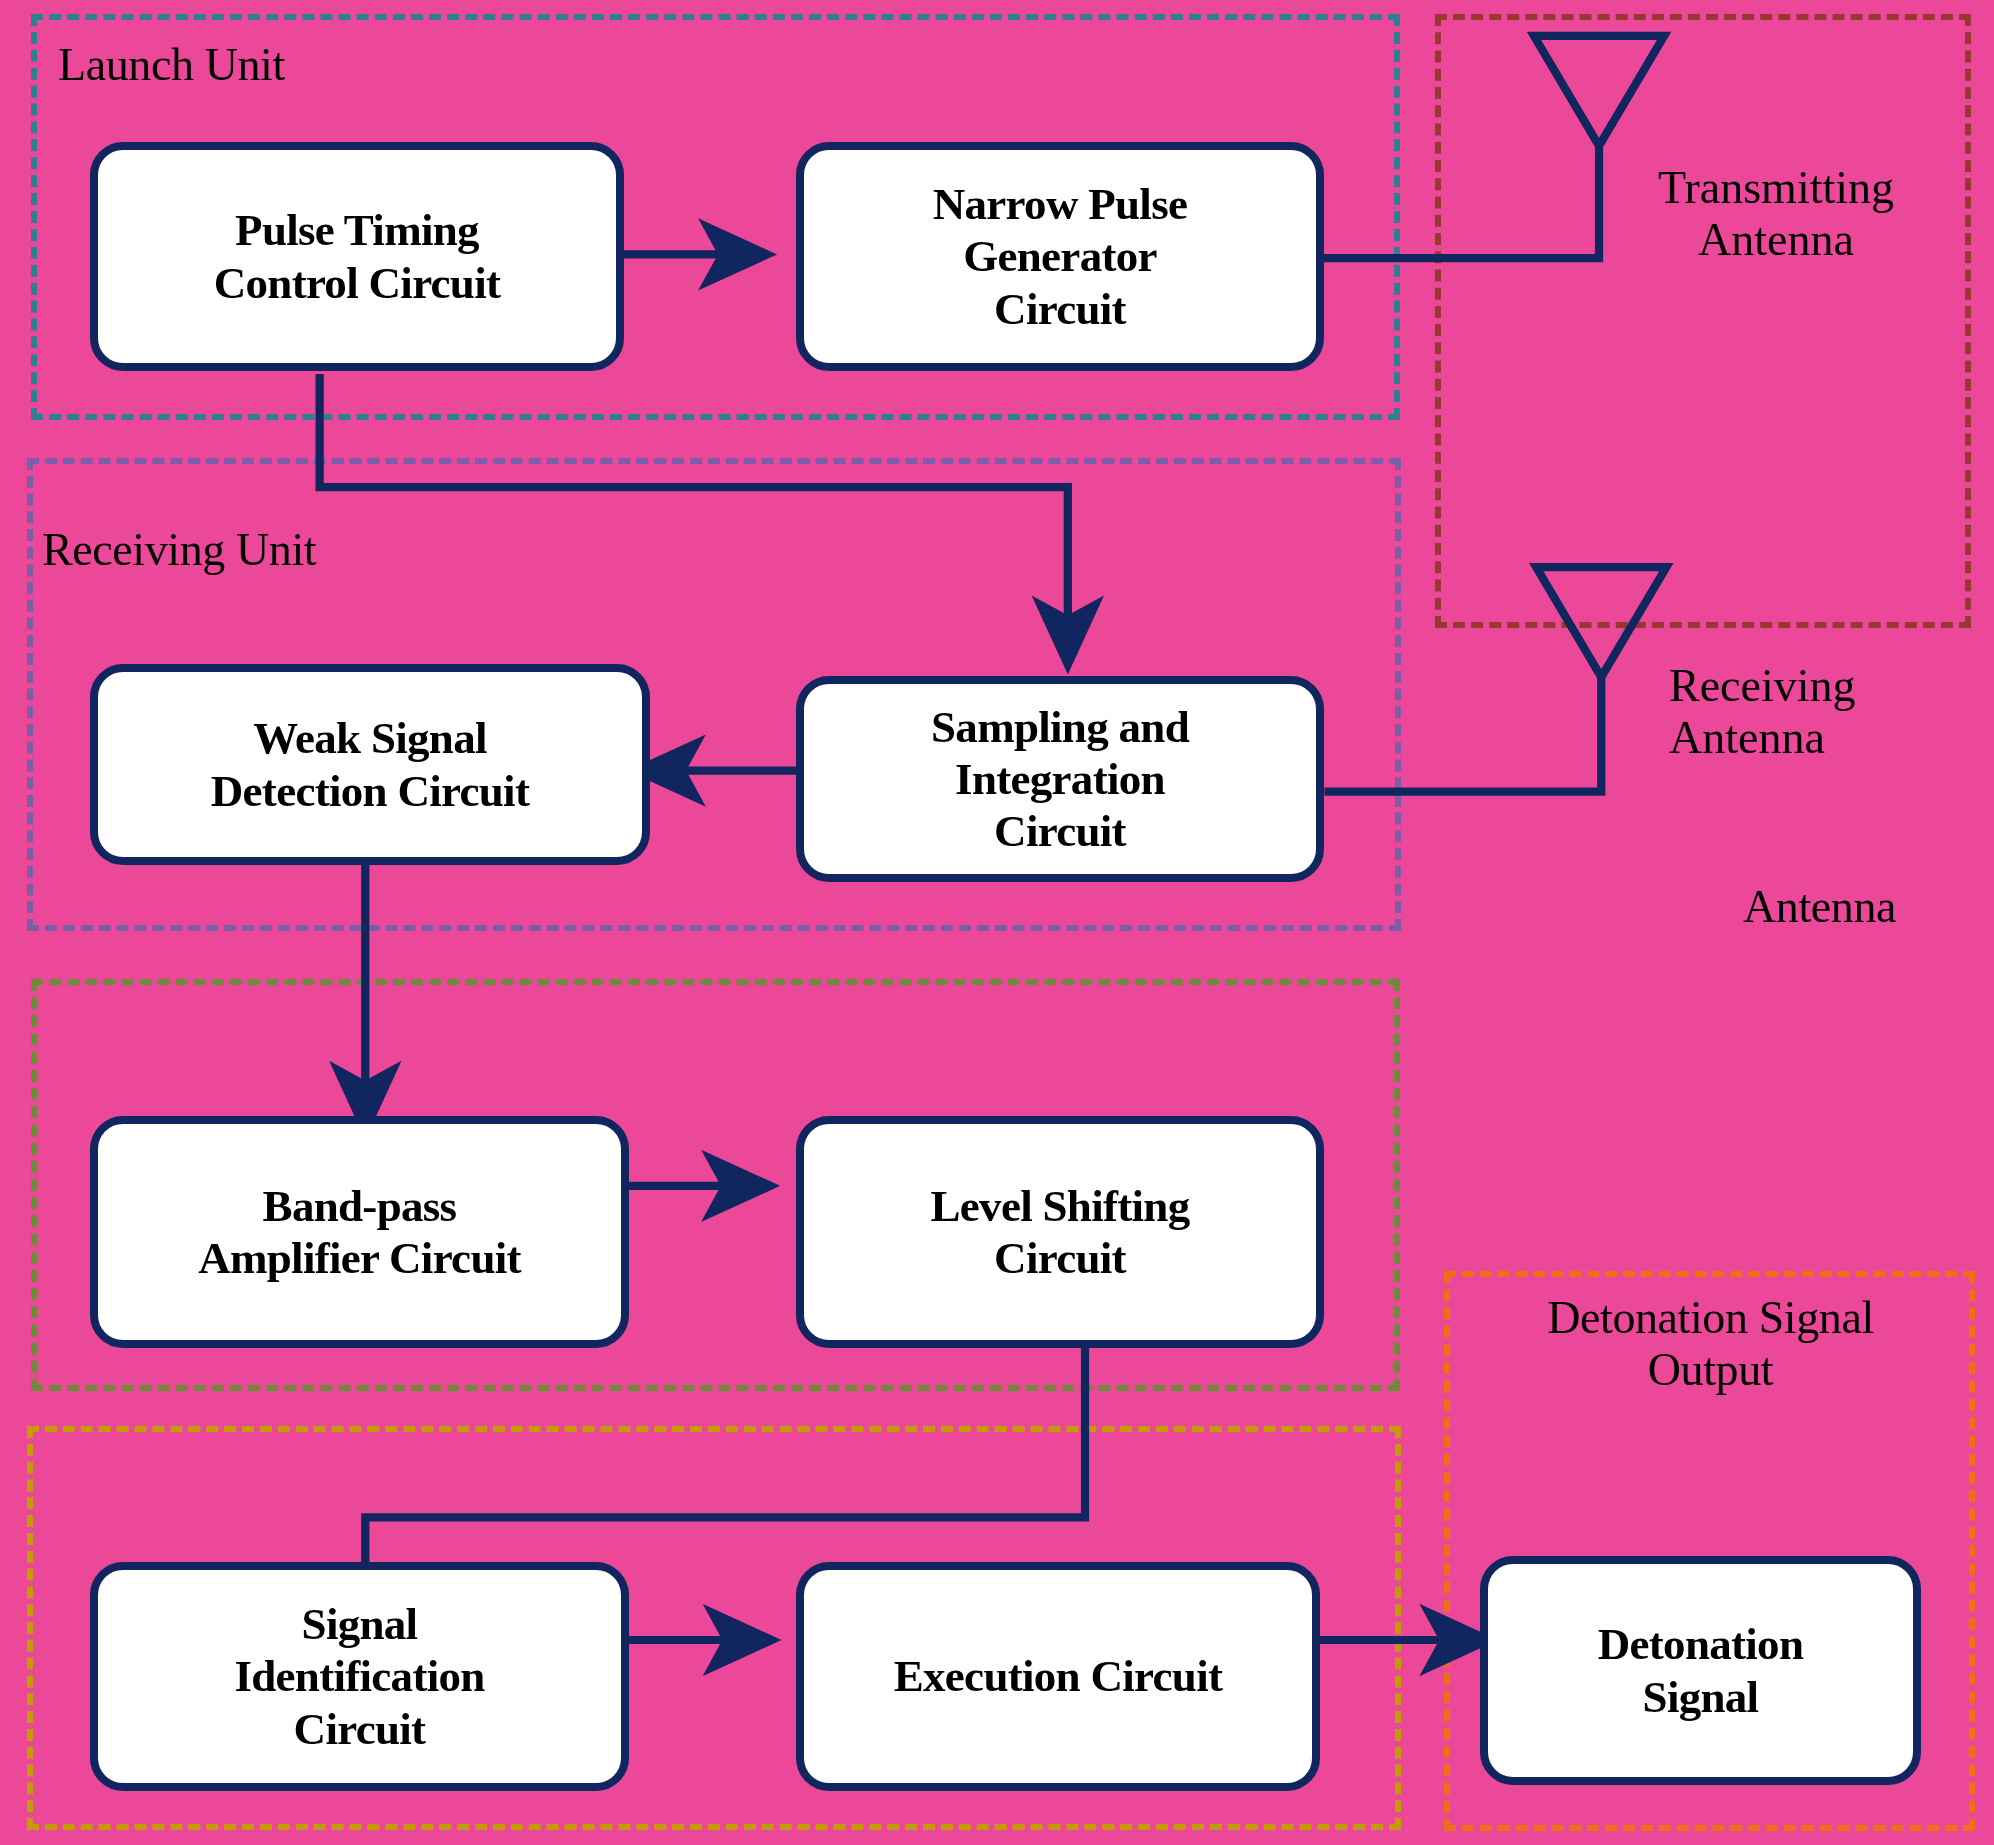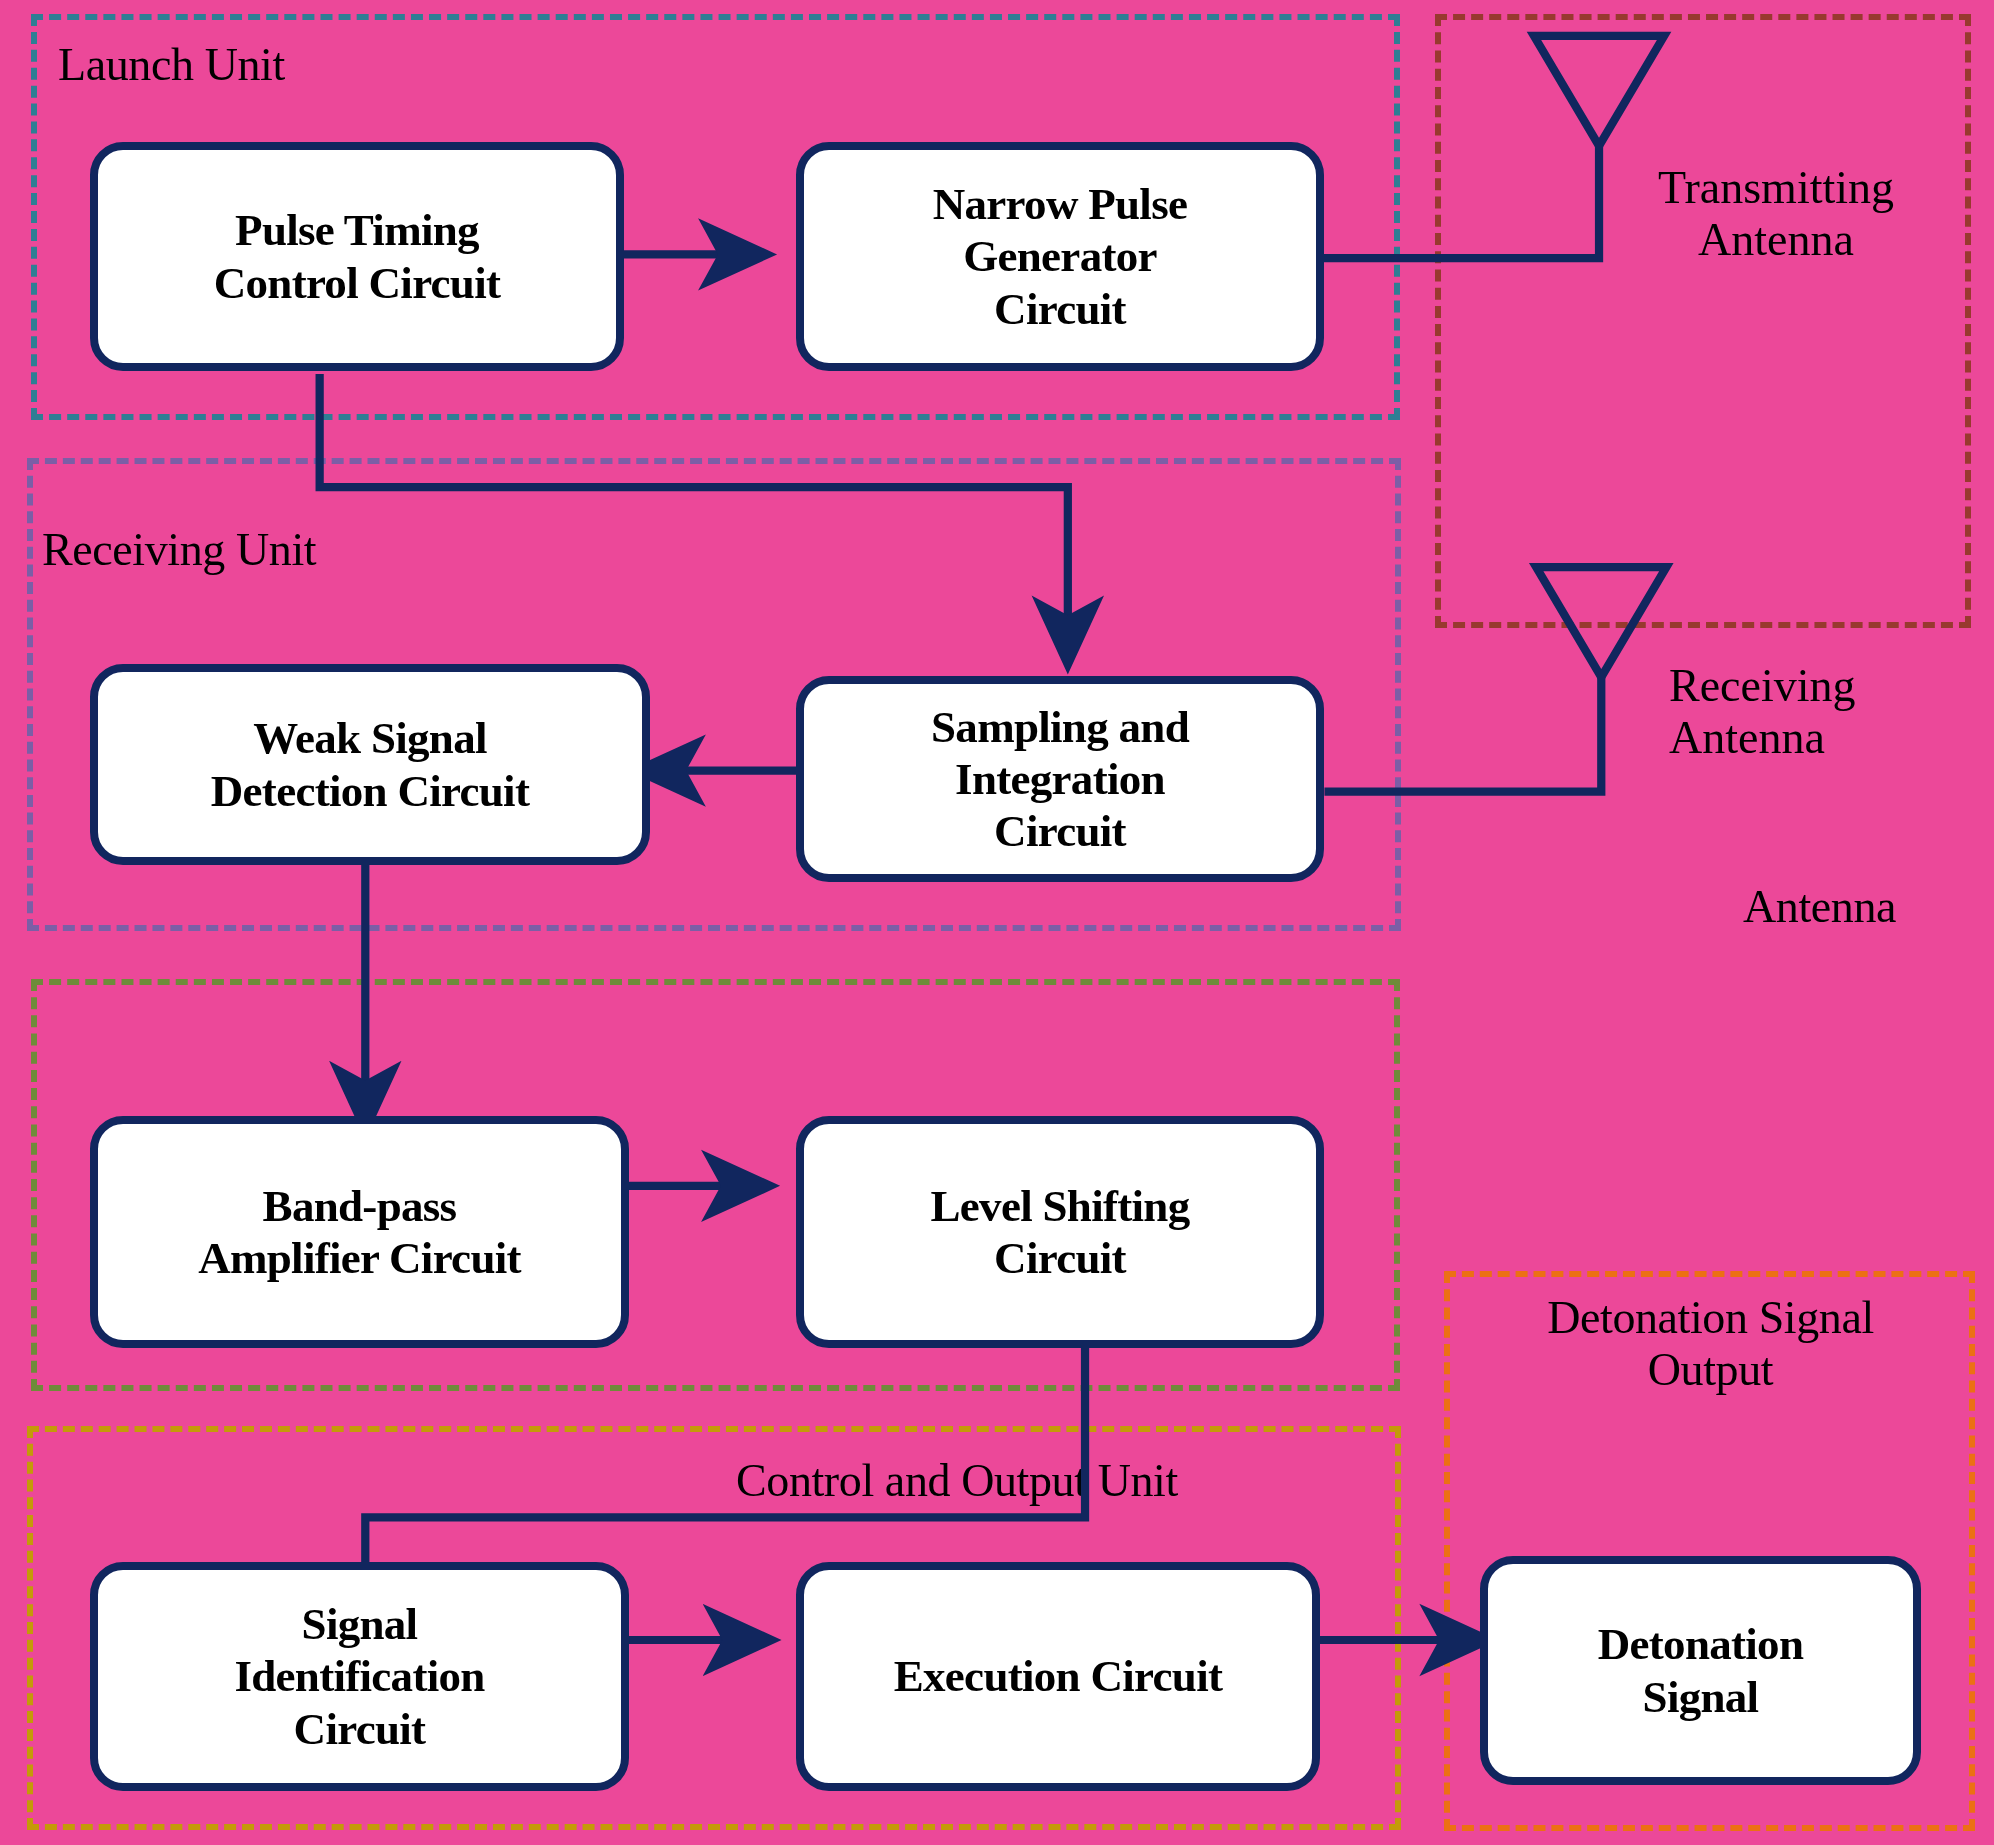--- a/index.html
+++ b/index.html
@@ -88,21 +88,20 @@
 
   <div class="group-box" style="left:1435px; top:13.5px; width:536px; height:614px; border-color:#98392f;"></div>
 
   <div class="group-box" style="left:1444px; top:1271px; width:531px; height:560px; border-color:#ec7014;"></div>
 
   <div class="group-title" style="left: 58px; top: 39px; white-space: pre-line;">Launch Unit</div>
 
   <div class="group-title" style="left: 42px; top: 524px; white-space: pre-line;">Receiving Unit</div>
 
 
-  <div class="group-title" style="left: 736px; top: 1455px; white-space: pre-line;">Control and Output Unit</div>
 
   <div class="group-title" style="left: 1743px; top: 881px; white-space: pre-line;">Antenna</div>
 
   <div class="group-title center" style="left: 1468px; top: 1292px; width: 485px; white-space: pre-line;">Detonation Signal
 Output</div>
 
   <svg class="layer" viewBox="0 0 2666 2466" xmlns="http://www.w3.org/2000/svg">
     <defs>
       <marker id="arw" markerWidth="10" markerHeight="10" refX="7.2" refY="5" orient="auto" markerUnits="strokeWidth">
         <path d="M0,0.6 L9.6,5 L0,9.4 L2.4,5 Z" fill="#11265e"></path>

